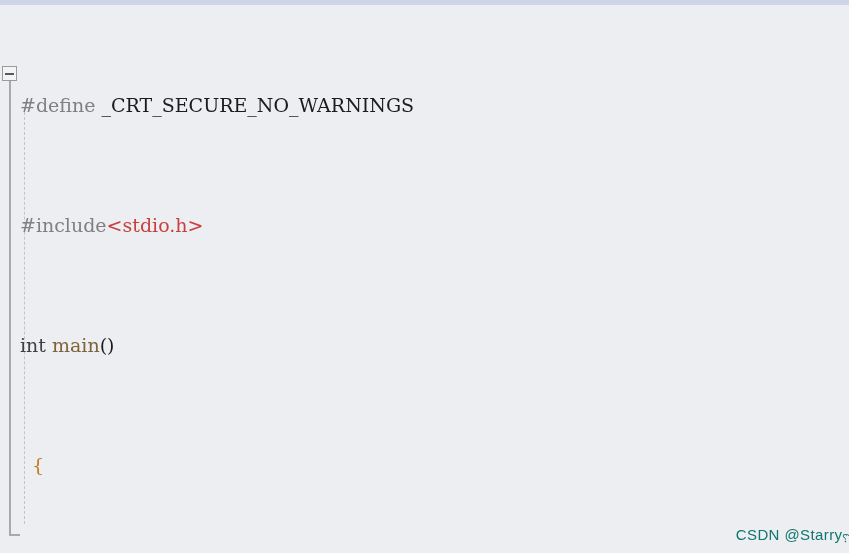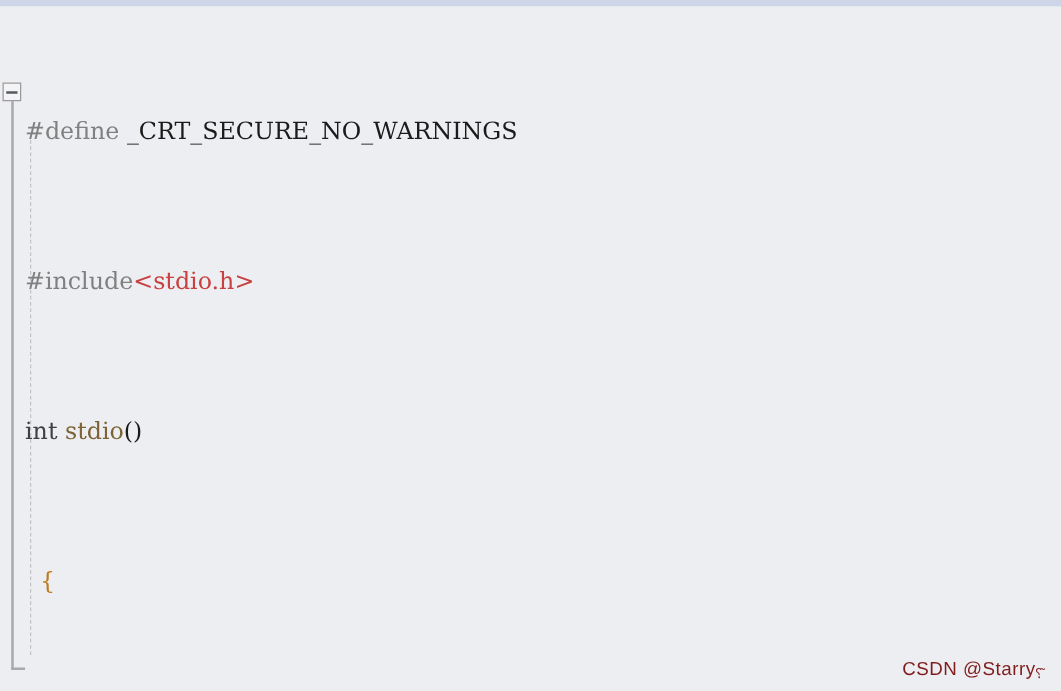--- a/index.html
+++ b/index.html
@@ -114,25 +114,25 @@
   .tok-macro    { color: #1b1b1b; }   
   .tok-header   { color: #c94040; margin-top: 21px; }   
   .tok-kw       { color: #404040; }   
   .tok-fn       { color: #7d6336; }   
   .tok-plain    { color: #1b1b1b; }
   .tok-brace    { color: #c07a1e; }
 
   
   .watermark {
     position: absolute;
-    right: 14px;
+    right: 0;
     bottom: 8px;
     font-family: "Liberation Sans", sans-serif;
     font-size: 15px;
-    color: #7f1d1d;
+    color: #0f766e;
     letter-spacing: 0.4px;
     user-select: none;
   }
   .watermark .tail {
     font-size: 11px;
     letter-spacing: -1px;
     vertical-align: -2px;
   }
 </style>
 </head>
@@ -149,21 +149,21 @@
   </div>
 
   <div class="indent-guide"></div>
 
   <div class="code">
 
     <div class="line"><span class="tok-pp">#define</span><span class="tok-plain"> </span><span class="tok-macro">_CRT_SECURE_NO_WARNINGS</span></div>
 
     <div class="line"><span class="tok-pp">#include</span><span class="tok-header">&lt;stdio.h&gt;</span></div>
 
-    <div class="line"><span class="tok-kw">int</span><span class="tok-plain"> </span><span class="tok-fn">stdio</span><span class="tok-plain">()</span></div>
+    <div class="line"><span class="tok-kw">int</span><span class="tok-plain"> </span><span class="tok-fn">main</span><span class="tok-plain">()</span></div>
 
     <div class="line">  <span class="tok-brace">{</span></div>
 
     
 
     
 
     
 
     

